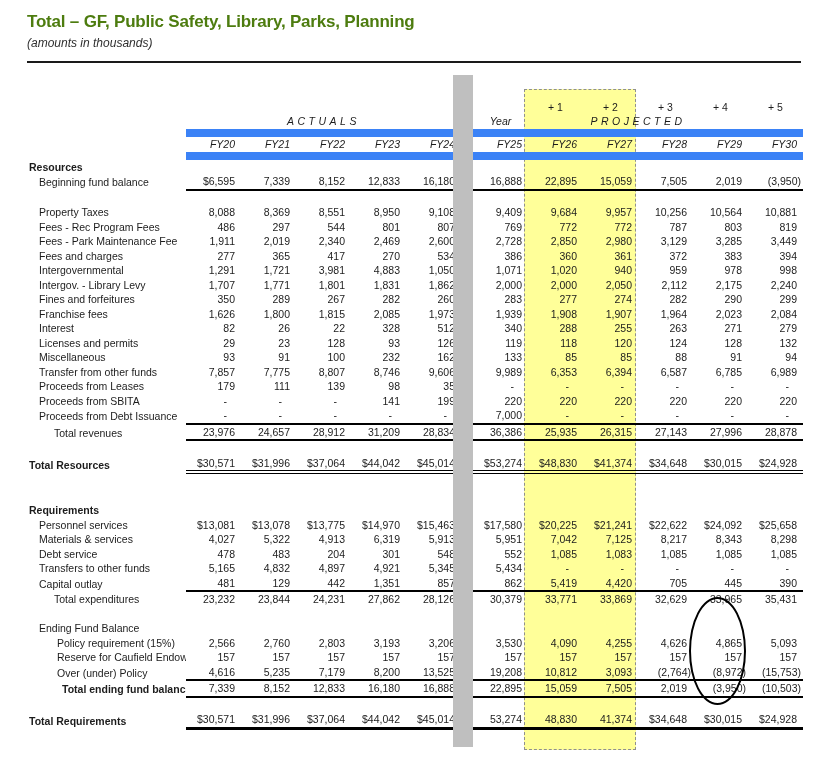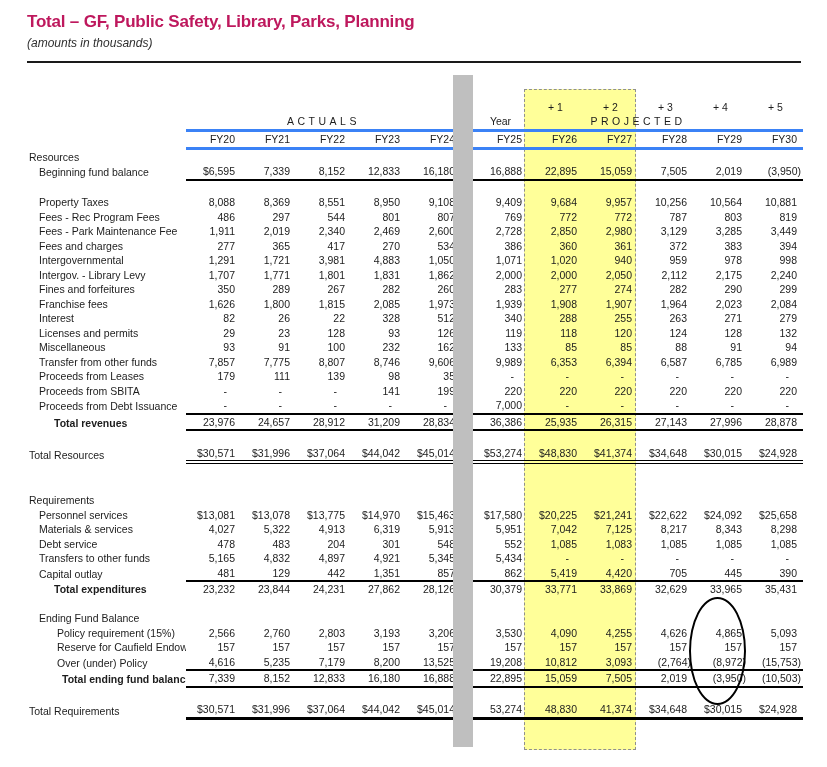--- a/index.html
+++ b/index.html
@@ -1,41 +1,41 @@
 <!DOCTYPE html>
 <html><head>
 <meta charset="utf-8">
 <style>
   html,body{margin:0;padding:0;background:#ffffff;}
   #page{position:relative;width:827px;height:767px;background:#ffffff;overflow:hidden;
         font-family:"Liberation Sans","DejaVu Sans",sans-serif;color:#1c1c1c;}
-  .title{position:absolute;left:27px;top:12px;font-size:17px;font-weight:bold;color:#be185d;letter-spacing:-0.2px;white-space:nowrap;}
+  .title{position:absolute;left:27px;top:12px;font-size:17px;font-weight:bold;color:#4d7c0f;letter-spacing:-0.2px;white-space:nowrap;}
   .subtitle{position:absolute;left:27px;top:36px;font-size:12px;font-style:italic;color:#2e2e2e;}
   .rule{position:absolute;left:27px;top:61px;width:774px;height:2px;background:#1a1a1a;}
   .hl{position:absolute;left:524px;top:89px;width:112px;height:661px;background:#ffff99;
       border:1.5px dashed #8f8f8f;box-sizing:border-box;z-index:0;}
   .graybar{position:absolute;left:453px;top:75px;width:20px;height:672px;background:#bfbfbf;z-index:3;}
   .oval{position:absolute;left:689px;top:597px;width:53px;height:104px;border:2.5px solid #000;
         border-radius:50%;z-index:4;background:transparent;}
   table#budget{position:absolute;left:27px;top:88px;width:776px;border-collapse:collapse;table-layout:fixed;z-index:1;}
   #budget td{font-size:10.5px;line-height:14.5px;height:14.5px;padding:0;margin:0;
              white-space:nowrap;overflow:hidden;vertical-align:bottom;}
   #budget td.num{text-align:right;padding-right:6px;}
   #budget td.ctr{text-align:center;}
   #budget td.sp{letter-spacing:3.5px;}
   #budget td.dash{padding-right:14px;}
   #budget td.paren{padding-right:2px;}
-  #budget td.hb{border-bottom:3px solid #3b82f6;}
+  #budget td.hb{border-bottom:8px solid #3b82f6;font-style:italic;}
   #budget tr.r-b td.n{border-bottom:2px solid #000;}
   #budget tr.r-d td.n{border-bottom:4px double #000;}
   #budget tr.r-t td.n{border-bottom:3px solid #000;}
-  #budget td.b{font-weight:normal;margin-top:46px;}
+  #budget td.b{font-weight:bold;margin-top:46px;}
   #budget td.lv0{padding-left:2px;}
   #budget td.lv1{padding-left:12px;}
-  #budget td.lv2{padding-left:27px;font-weight:bold;}
+  #budget td.lv2{padding-left:27px;}
   #budget td.lv3{padding-left:30px;}
   #budget td.lv4{padding-left:35px;font-weight:bold;}
   #budget tr.offsets td{height:26px;}
   #budget tr.fyrow td{height:15px;text-align:right;}
 </style>
 </head>
 <body>
 
 <div id="page">
   <div class="title">Total – GF, Public Safety, Library, Parks, Planning</div>

